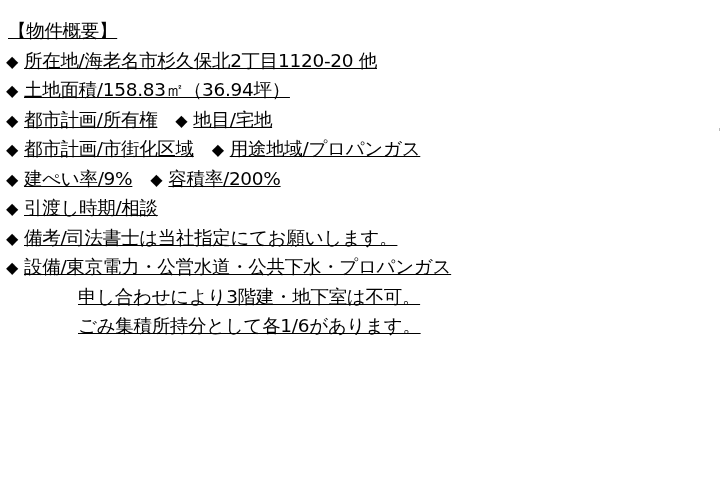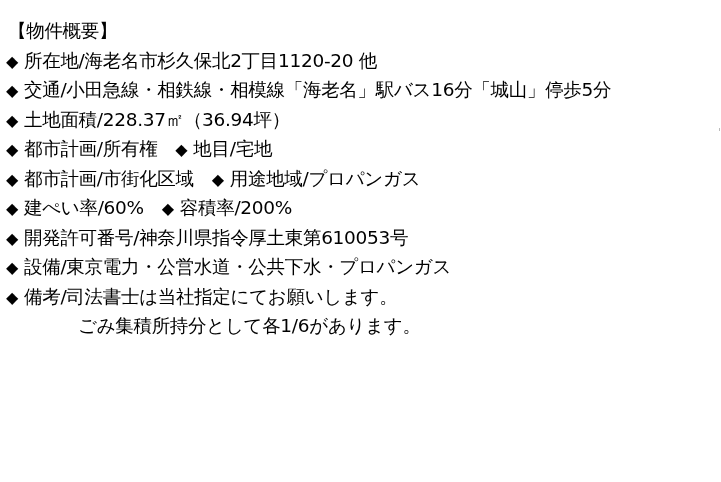--- a/index.html
+++ b/index.html
@@ -20,20 +20,21 @@
       left: 6px;
       top: 16px;
       width: 715px;
     }
     .line {
       height: 29.5px;
       line-height: 29.5px;
       font-size: 18.5px;
       white-space: nowrap;
       letter-spacing: -0.3px;
+      text-decoration: underline;
     }
     .title {
       padding-left: 2px;
     }
     .bullet {
       display: inline-block;
       width: 18px;
       font-size: 16px;
     }
     .indent {
@@ -55,49 +56,47 @@
 </head>
 <body>
 
 <div class="doc">
   <div class="line title">【物件概要】</div>
 
   <div class="line">
     <span class="bullet">◆</span><span>所在地/海老名市杉久保北2丁目1120-20 他</span>
   </div>
 
-  <div class="line">
-    <span class="bullet">◆</span><span>交通/小田急線・相鉄線・相模線「海老名」駅バス16分「城山」停歩5分</span>
-  </div>
 
   <div class="line">
-    <span class="bullet">◆</span><span>土地面積/228.37㎡（36.94坪）</span>
+    <span class="bullet">◆</span><span>土地面積/158.83㎡（36.94坪）</span>
   </div>
 
   <div class="line">
     <span class="bullet">◆</span><span>都市計画/所有権</span><span class="gap"></span><span class="bullet">◆</span><span>地目/宅地</span>
   </div>
 
   <div class="line">
     <span class="bullet">◆</span><span>都市計画/市街化区域</span><span class="gap"></span><span class="bullet">◆</span><span>用途地域/プロパンガス</span>
   </div>
 
   <div class="line">
-    <span class="bullet">◆</span><span>建ぺい率/60%</span><span class="gap"></span><span class="bullet">◆</span><span>容積率/200%</span>
+    <span class="bullet">◆</span><span>建ぺい率/9%</span><span class="gap"></span><span class="bullet">◆</span><span>容積率/200%</span>
+  </div>
+
+  <div class="line">
+    <span class="bullet">◆</span><span>引渡し時期/相談</span>
   </div>
 
 
   <div class="line">
-    <span class="bullet">◆</span><span>開発許可番号/神奈川県指令厚土東第610053号</span>
+    <span class="bullet">◆</span><span>備考/司法書士は当社指定にてお願いします。</span>
   </div>
 
   <div class="line">
     <span class="bullet">◆</span><span>設備/東京電力・公営水道・公共下水・プロパンガス</span>
   </div>
 
-  <div class="line">
-    <span class="bullet">◆</span><span>備考/司法書士は当社指定にてお願いします。</span>
-  </div>
-
+  <div class="line indent">申し合わせにより3階建・地下室は不可。</div>
   <div class="line indent">ごみ集積所持分として各1/6があります。</div>
 </div>
 
 <div class="artifact"></div>
 
 </body></html>

